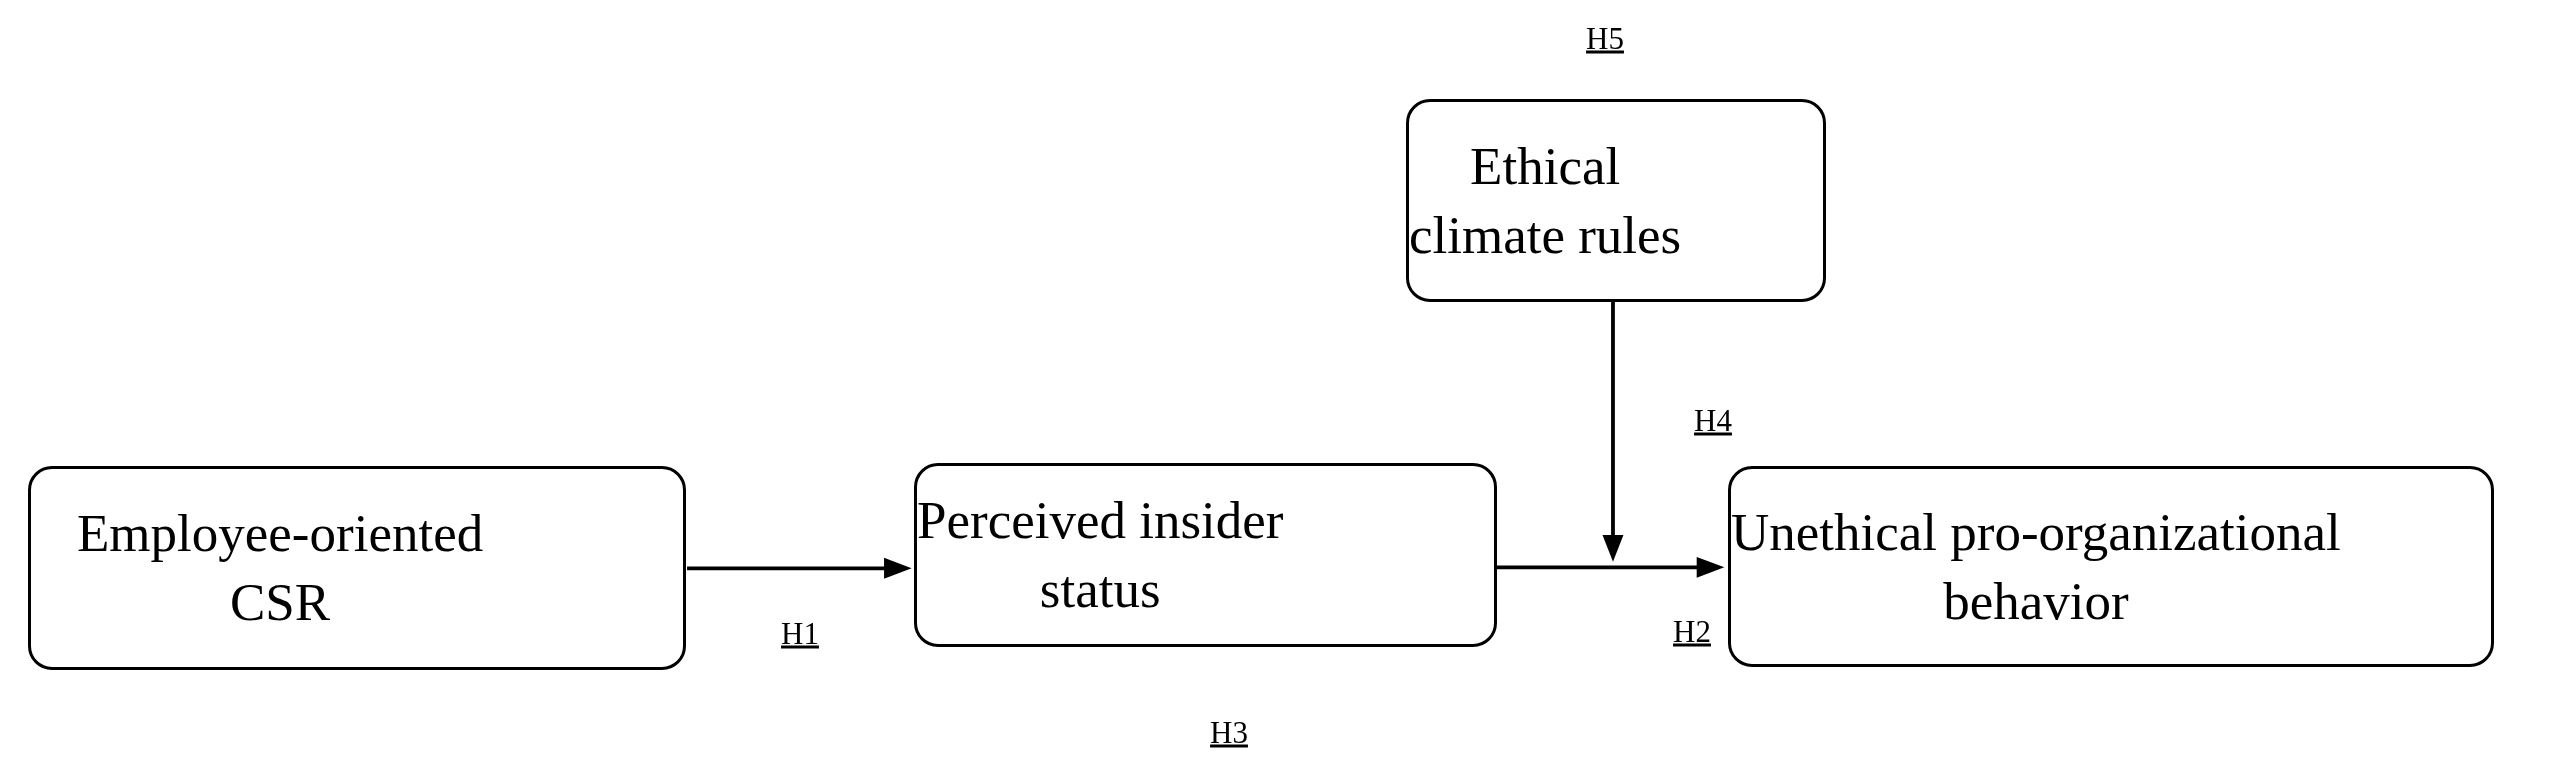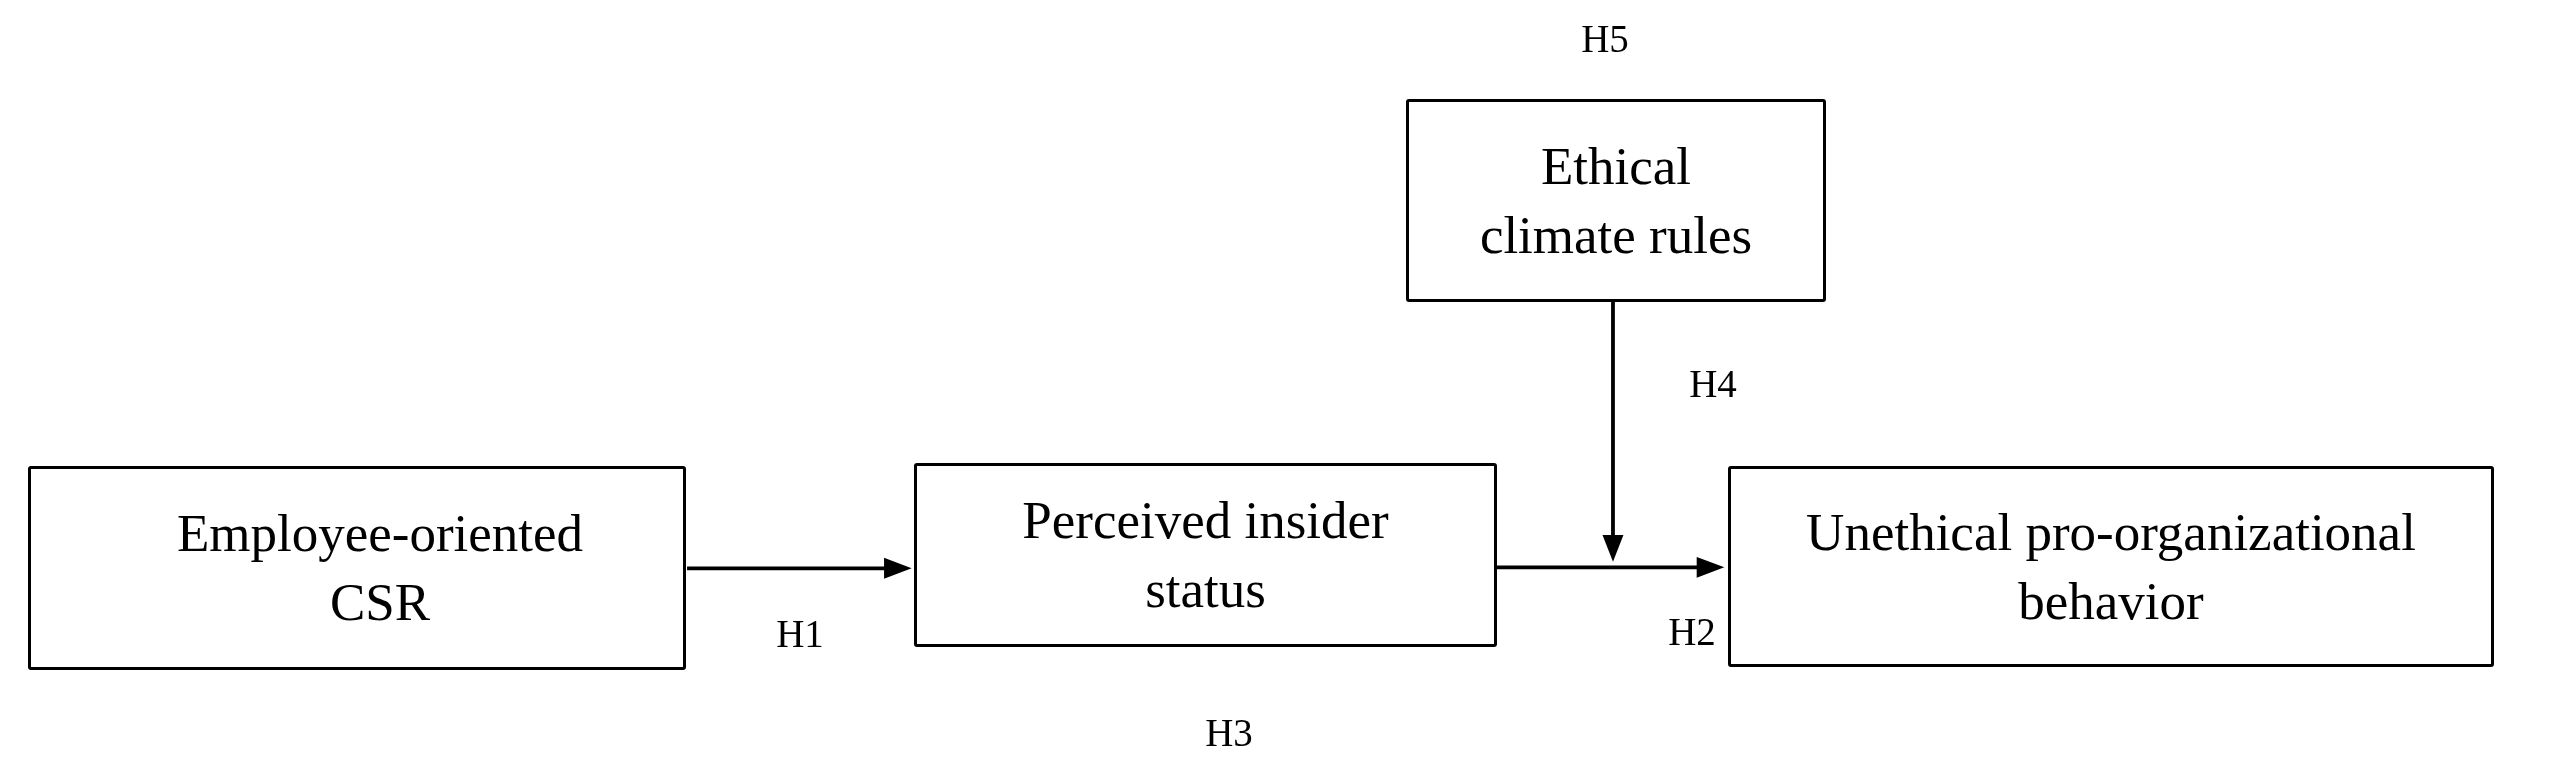--- a/index.html
+++ b/index.html
@@ -30,39 +30,40 @@
   }
   .edges polygon{
     fill:var(--line);
     stroke:none;
   }
   .node{
     position:absolute;
     box-sizing:border-box;
     background:var(--box-fill);
     border:3.8px solid var(--box-border);
-    border-radius:3px;
+    border-radius:24px;
     display:flex;
     align-items:center;
-    justify-content:center;
+    justify-content:flex-start;
   }
   .node .node-label{
     white-space:pre-line;
     text-align:center;
     font-size:53px;
     line-height:1.3;
     color:var(--text);
   }
   .hlabel{
     position:absolute;
     transform:translate(-50%,-50%);
-    font-size:39px;
+    font-size:31px;
     line-height:1;
     color:var(--text);
     white-space:nowrap;
+    text-decoration:underline;
   }
 </style>
 </head>
 <body>
 
 <div class="stage">
 
   <svg class="edges" viewBox="0 0 2707 814" xmlns="http://www.w3.org/2000/svg">
 
     <line x1="722" y1="597" x2="936" y2="597"></line>
@@ -91,17 +92,17 @@
   </div>
 
   <div class="node" style="left:1728px;top:466px;width:766px;height:201px;">
     <span class="node-label">Unethical pro-organizational
 behavior</span>
   </div>
 
   <div class="hlabel" style="left:800px;top:633px;">H1</div>
   <div class="hlabel" style="left:1692px;top:631px;">H2</div>
   <div class="hlabel" style="left:1229px;top:732px;">H3</div>
-  <div class="hlabel" style="left:1713px;top:383px;">H4</div>
+  <div class="hlabel" style="left:1713px;top:420px;">H4</div>
   <div class="hlabel" style="left:1605px;top:38px;">H5</div>
 
 </div>
 
 
 </body></html>

